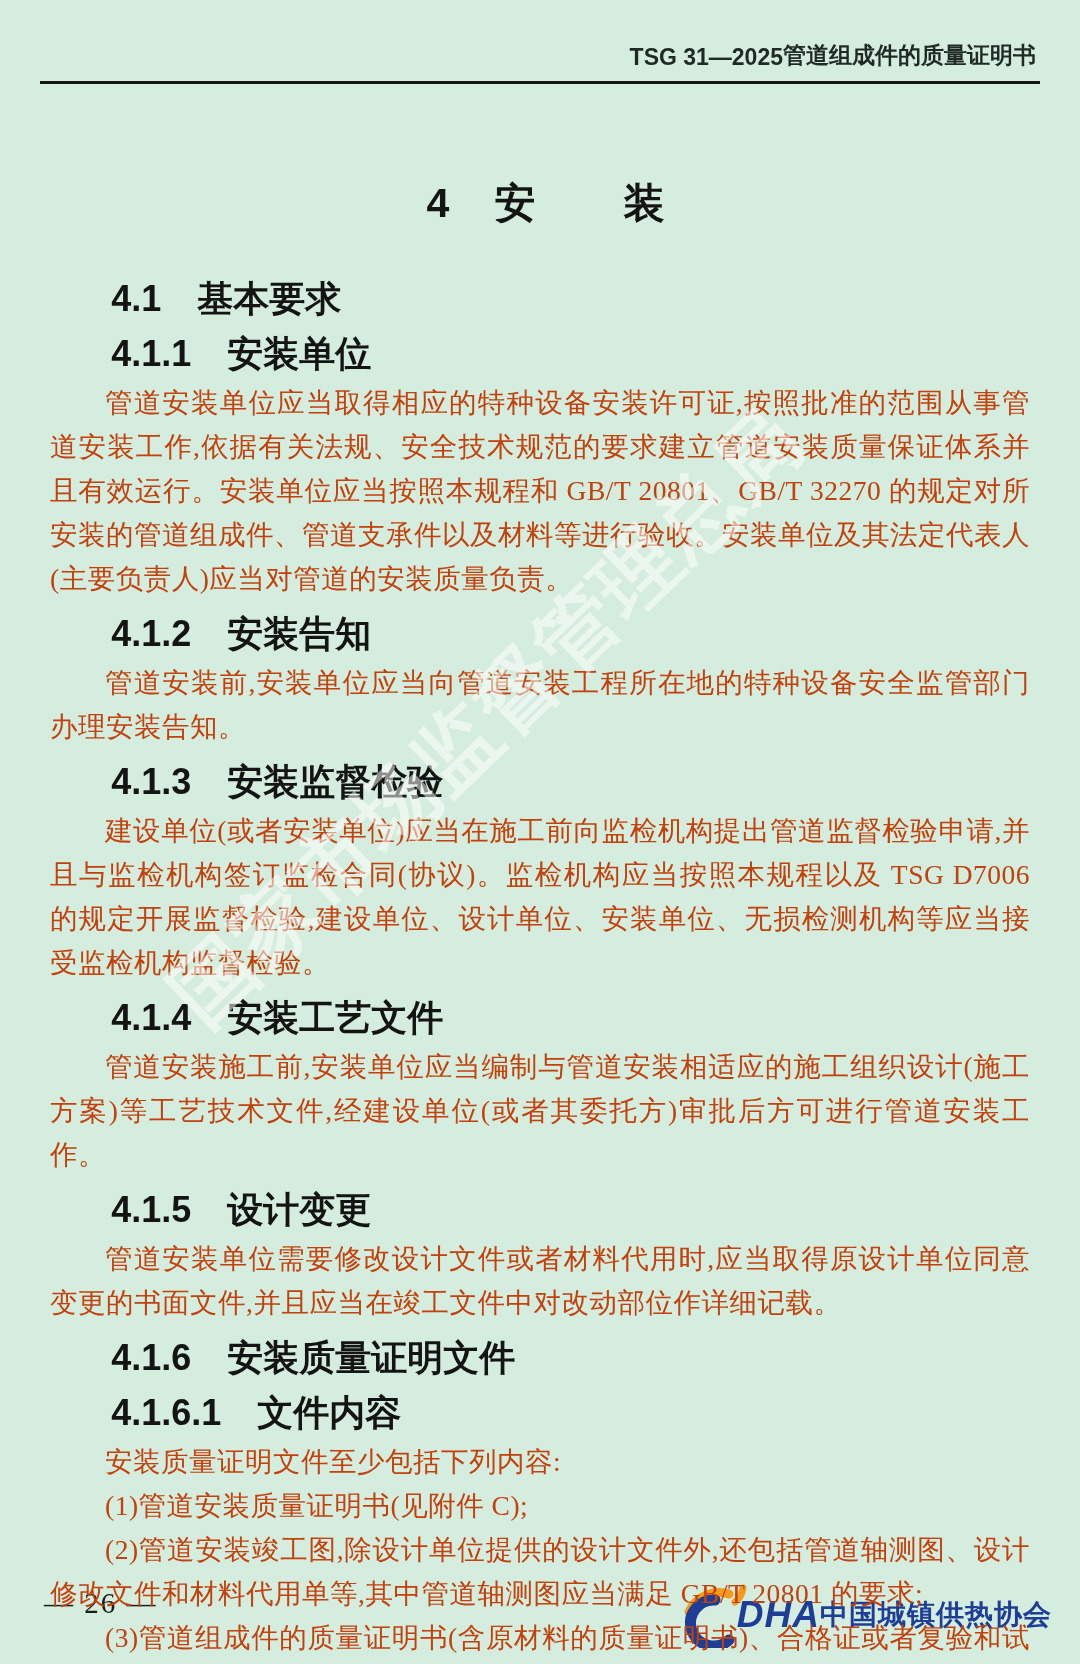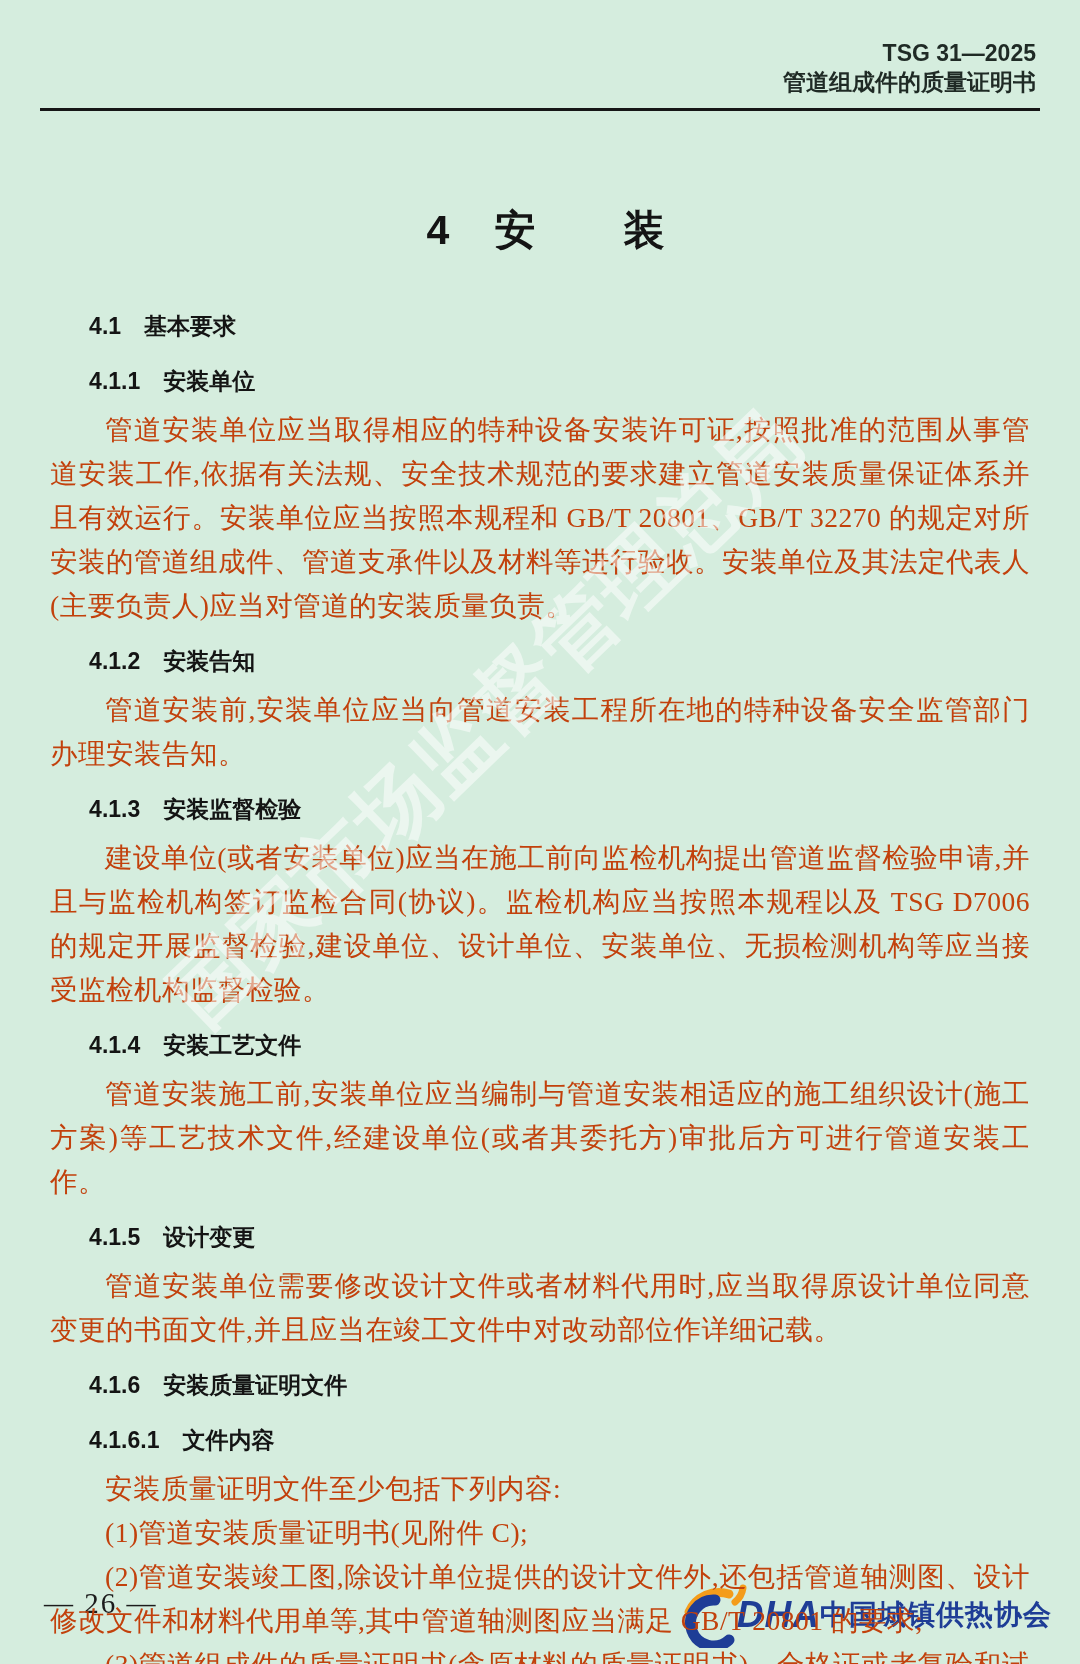--- a/index.html
+++ b/index.html
@@ -7,41 +7,41 @@
     width:1080px;height:1664px;
     background:#d5edde;
     position:relative;
     overflow:hidden;
     font-family:"Liberation Serif","DejaVu Serif",serif;
     color:#1b1b1b;
   }
   .page{position:relative;width:1080px;height:1664px;}
   
   .header{
-    display:flex;justify-content:space-between;align-items:flex-end;
+    display:flex;justify-content:flex-end;align-items:flex-end;
     padding:40px 44px 0 44px;
     font-family:"Liberation Sans","DejaVu Sans",sans-serif;
-    font-size:23px;font-weight:600;color:#1f2a25;flex-direction:column;
+    font-size:23px;font-weight:600;color:#1f2a25;
   }
   .header-rule{
     margin:10px 40px 0 40px;height:3px;background:#161616;
   }
   
   .doc-title{
     text-align:center;
     margin:92px 0 46px 13px;
     font-family:"Liberation Sans","DejaVu Sans",sans-serif;
     font-size:41px;font-weight:700;color:#141414;
     white-space:pre;letter-spacing:2px;
   }
   
   .content{padding:0 50px;position:relative;z-index:1;}
   .h{
     font-family:"Liberation Sans","DejaVu Sans",sans-serif;
-    font-size:23px;font-weight:600;color:#141414;
+    font-size:36px;font-weight:600;color:#141414;
     line-height:44px;margin:11px 0 5px 0;
     text-indent:1.7em;
   }
   .para{
     font-size:27.5px;line-height:44px;margin:0;
     text-align:justify;text-indent:2em;color:#c2410c;
     letter-spacing:0.5px;
   }
   
   .watermark{

